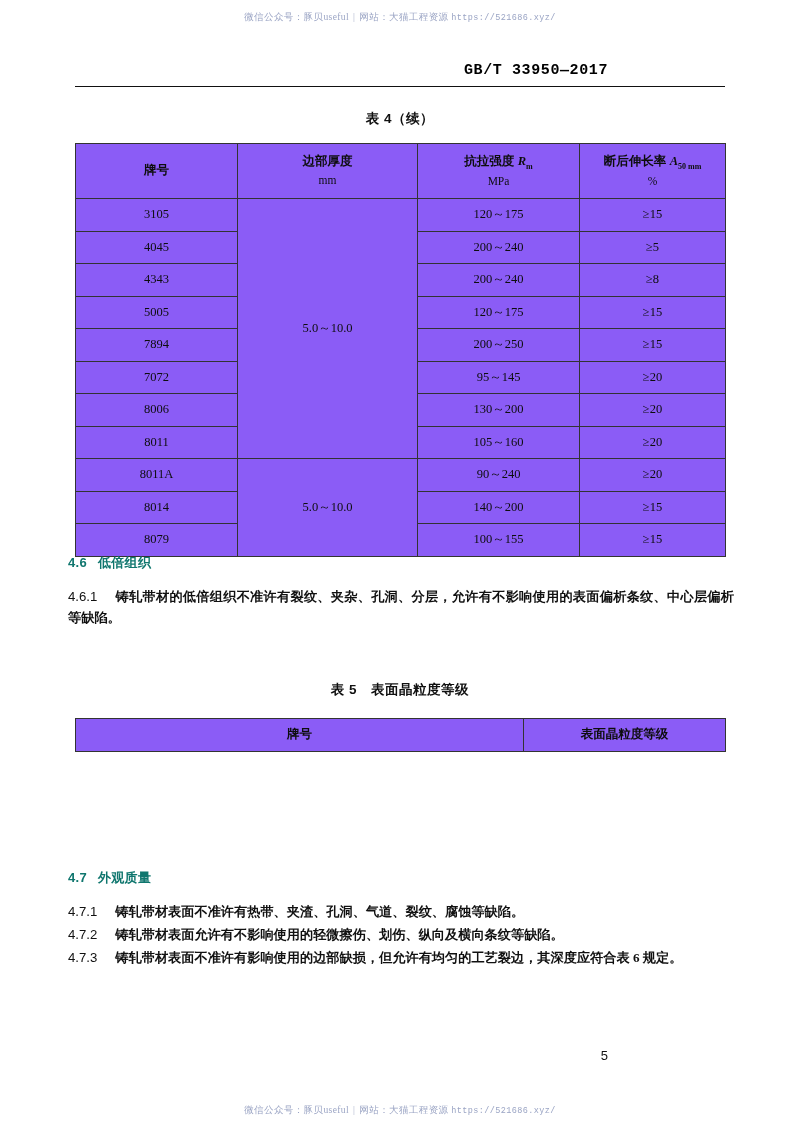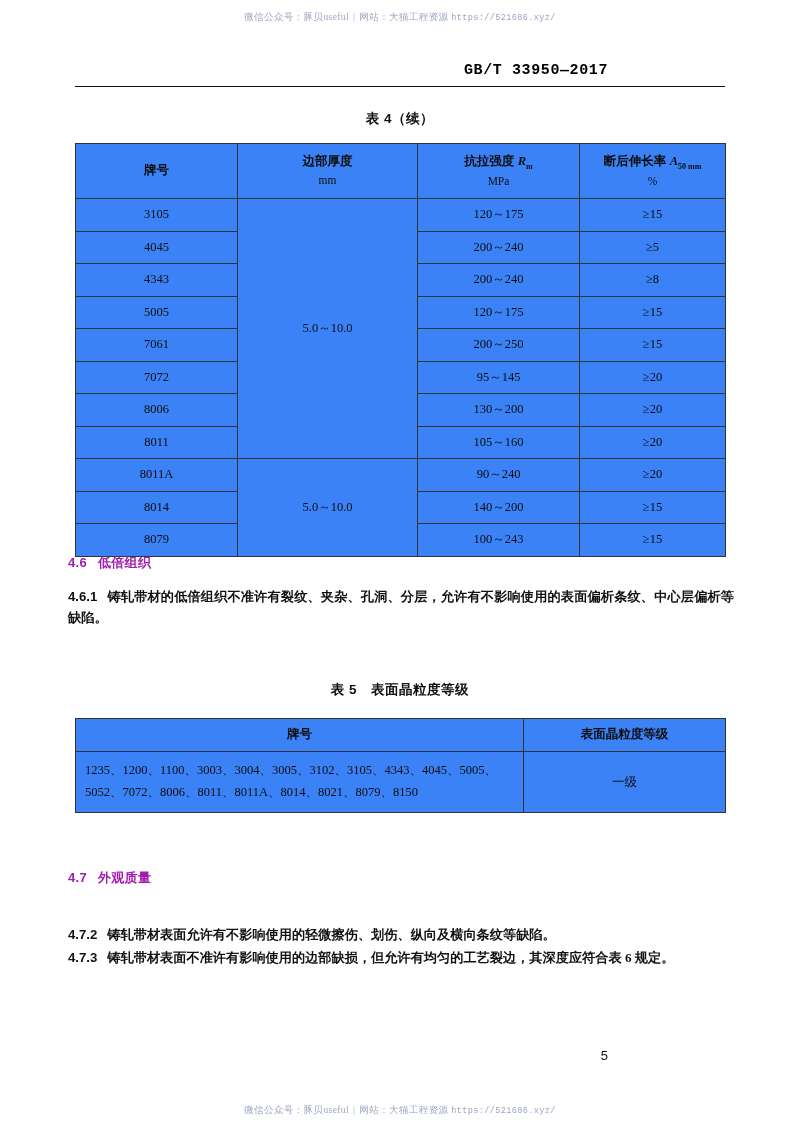--- a/index.html
+++ b/index.html
@@ -74,21 +74,21 @@
     color: #111;
   }
 
   
   table.doc-table {
     position: absolute;
     left: 75px;
     width: 650px;
     border-collapse: collapse;
     table-layout: fixed;
-    background: #3b82f6;
+    background: #8b5cf6;
   }
   table.doc-table td, table.doc-table th {
     border: 0.8px solid #333;
     text-align: center;
     vertical-align: middle;
     font-family: "Liberation Serif", "DejaVu Serif", serif;
     font-size: 12.5px;
     color: #0d0d0d;
     padding: 0;
   }
@@ -133,38 +133,38 @@
   }
 
   
   .sec-head {
     position: absolute;
     left: 68px;
     font-family: "Liberation Sans", "DejaVu Sans", sans-serif;
     font-weight: bold;
     font-size: 13px;
     letter-spacing: 0.3px;
-    color: #a21caf;
+    color: #0f766e;
   }
   .sec-head .num { margin-right: 11px; }
 
   .para {
     position: absolute;
     left: 68px;
     width: 666px;
     font-family: "Liberation Serif", "DejaVu Serif", serif;
     font-size: 13.2px;
     line-height: 1.62;
     color: #111;
     text-align: justify;
   }
   .para .num {
     font-family: "Liberation Sans", "DejaVu Sans", sans-serif;
-    font-weight: bold;
-    margin-right: 10px;
+    font-weight: normal;
+    margin-right: 18px;
   }
   .para b.cn { font-weight: bold; }
 
   .page-num {
     position: absolute;
     top: 1048px;
     right: 76px;
     font-family: "Liberation Sans", "DejaVu Sans", sans-serif;
     font-size: 13px;
     color: #111;
@@ -227,21 +227,21 @@
         <td>4343</td>
         <td>200～240</td>
         <td>≥8</td>
       </tr>
       <tr>
         <td>5005</td>
         <td>120～175</td>
         <td>≥15</td>
       </tr>
       <tr>
-        <td>7061</td>
+        <td>7894</td>
         <td>200～250</td>
         <td>≥15</td>
       </tr>
       <tr>
         <td>7072</td>
         <td>95～145</td>
         <td>≥20</td>
       </tr>
       <tr>
         <td>8006</td>
@@ -259,21 +259,21 @@
         <td>90～240</td>
         <td>≥20</td>
       </tr>
       <tr>
         <td>8014</td>
         <td>140～200</td>
         <td>≥15</td>
       </tr>
       <tr>
         <td class="thick-bottom">8079</td>
-        <td class="thick-bottom">100～243</td>
+        <td class="thick-bottom">100～155</td>
         <td class="thick-bottom">≥15</td>
       </tr>
     </tbody>
   </table>
 
   <div class="sec-head" style="top:554px;">
     <span class="num">4.6</span><span>低倍组织</span>
   </div>
 
   <div class="para" style="top:586px;">
@@ -288,31 +288,30 @@
       <col class="c1">
         <col class="c2">
     </colgroup>
     <thead>
       <tr>
         <th class="outer-top">牌号</th>
         <th class="outer-top">表面晶粒度等级</th>
       </tr>
     </thead>
     <tbody>
-      <tr>
-        <td class="left-cell grades-tall thick-bottom">1235、1200、1100、3003、3004、3005、3102、3105、4343、4045、5005、5052、7072、8006、8011、8011A、8014、8021、8079、8150</td>
-        <td class="grades-tall thick-bottom">一级</td>
-      </tr>
     </tbody>
   </table>
 
   <div class="sec-head" style="top:869px;">
     <span class="num">4.7</span><span>外观质量</span>
   </div>
 
+  <div class="para" style="top:901px;">
+    <span class="num">4.7.1</span><b class="cn">铸轧带材表面不准许有热带、夹渣、孔洞、气道、裂纹、腐蚀等缺陷。</b>
+  </div>
 
   <div class="para" style="top:924px;">
     <span class="num">4.7.2</span><b class="cn">铸轧带材表面允许有不影响使用的轻微擦伤、划伤、纵向及横向条纹等缺陷。</b>
   </div>
 
   <div class="para" style="top:947px;">
     <span class="num">4.7.3</span><b class="cn">铸轧带材表面不准许有影响使用的边部缺损，但允许有均匀的工艺裂边，其深度应符合表 6 规定。</b>
   </div>
 
   <div class="page-num">5</div>

